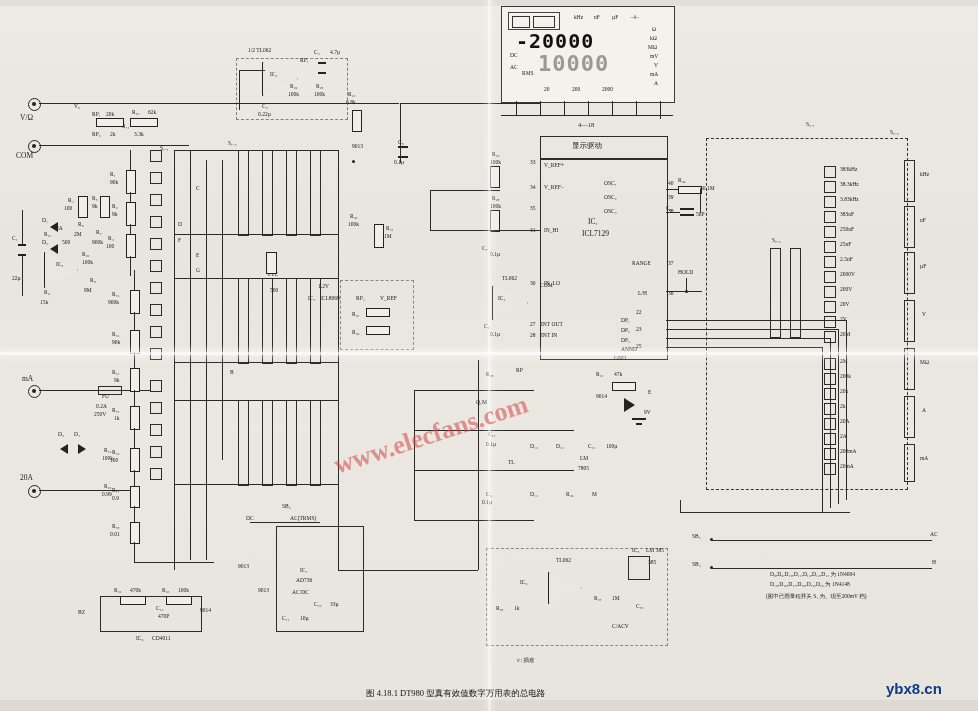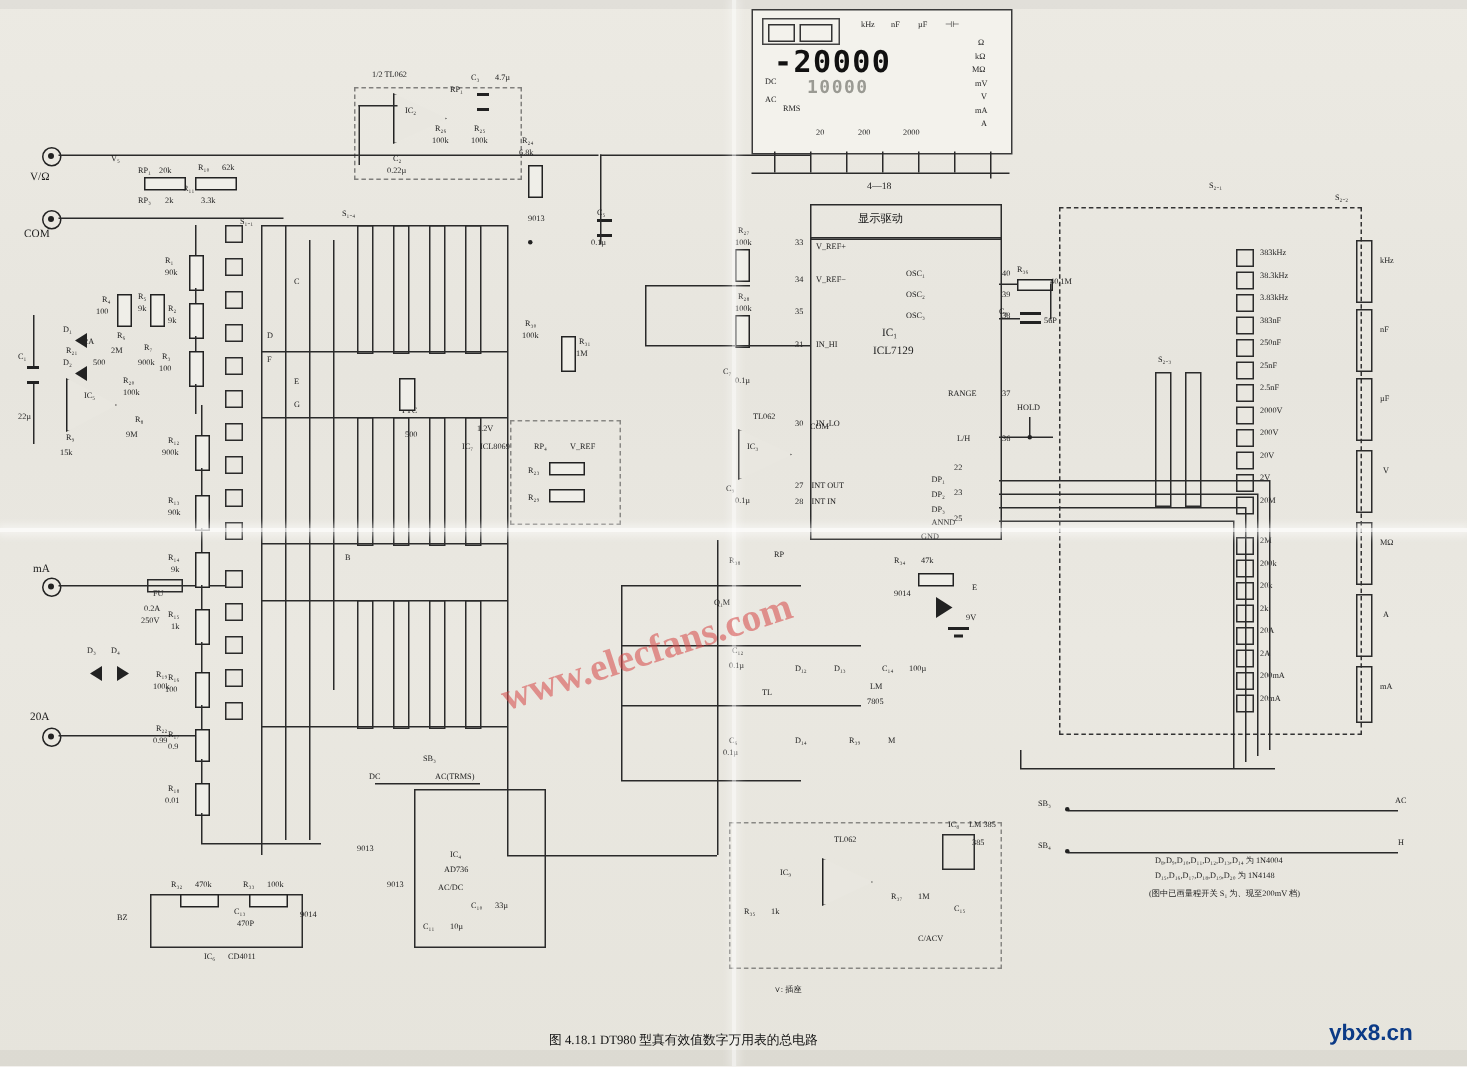--- a/index.html
+++ b/index.html
@@ -52,21 +52,21 @@
     <div class="box" style="left:6px;top:5px;width:50px;height:16px;border-color:#444;">
       <div style="position:absolute;left:3px;top:3px;width:16px;height:10px;border:1px solid #333;"></div>
       <div style="position:absolute;left:24px;top:3px;width:20px;height:10px;border:1px solid #333;"></div>
     </div>
     <div class="lbl s" style="left:72px;top:8px;">kHz</div>
     <div class="lbl s" style="left:92px;top:8px;">nF</div>
     <div class="lbl s" style="left:110px;top:8px;">µF</div>
     <div class="lbl s" style="left:128px;top:8px;">⊣⊢</div>
 
     <div class="lcd-num" style="position:absolute;left:14px;top:22px;font-size:20px;">-20000</div>
-    <div class="lcd-num" style="position:absolute;left:36px;top:44px;font-size:12px;color:#9a9a93;">10000</div>
+    <div class="lcd-num" style="position:absolute;left:36px;top:44px;font-size:22px;color:#9a9a93;">10000</div>
 
     <div class="lbl s" style="left:8px;top:46px;">DC</div>
     <div class="lbl s" style="left:8px;top:58px;">AC</div>
     <div class="lbl s" style="left:20px;top:64px;">RMS</div>
 
     <div class="lbl s" style="left:150px;top:20px;">Ω</div>
     <div class="lbl s" style="left:148px;top:29px;">kΩ</div>
     <div class="lbl s" style="left:146px;top:38px;">MΩ</div>
     <div class="lbl s" style="left:148px;top:47px;">mV</div>
     <div class="lbl s" style="left:152px;top:56px;">V</div>

